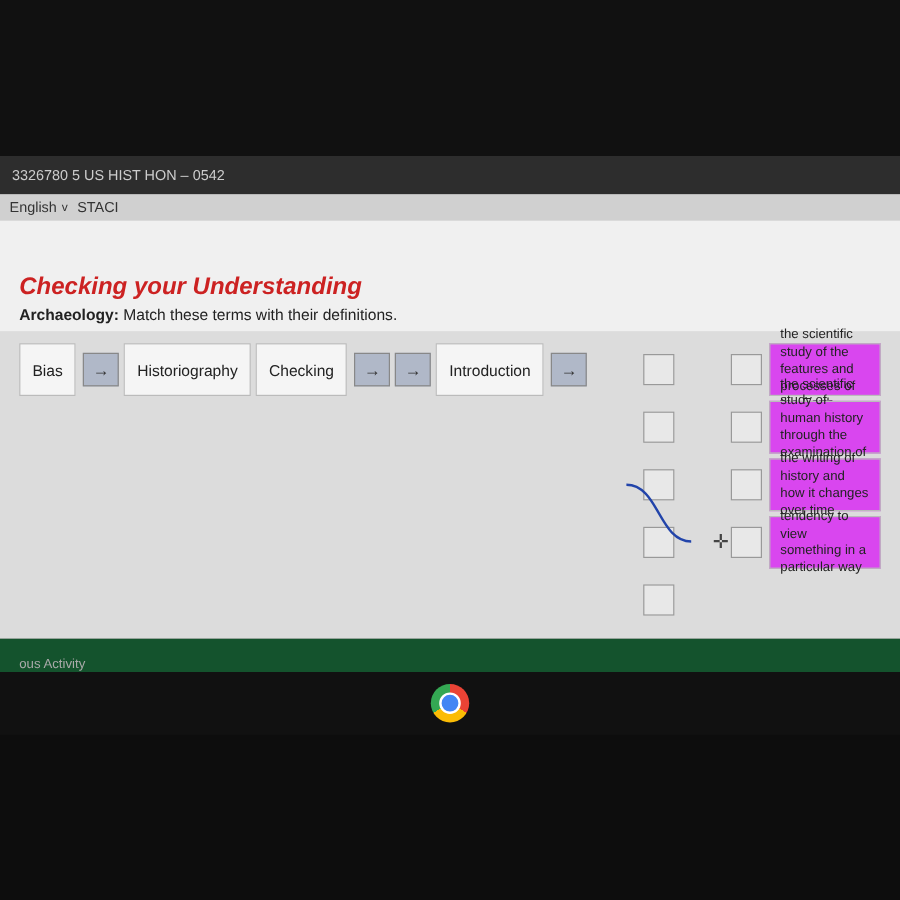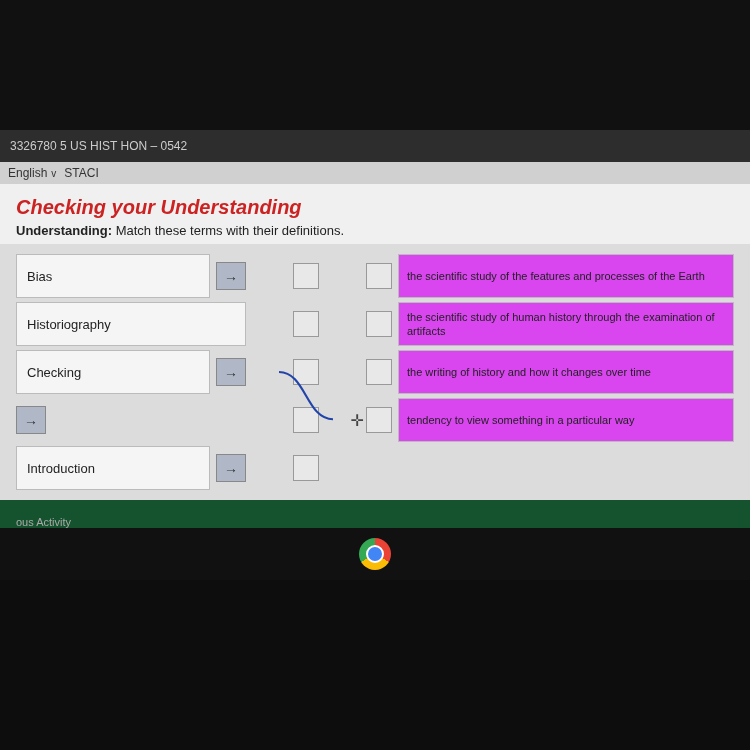--- a/index.html
+++ b/index.html
@@ -69,20 +69,21 @@
     .page-header {
       background: #f0f0f0;
       padding: 12px 16px 6px 16px;
     }
 
     .page-title {
       color: #cc2222;
       font-size: 20px;
       font-weight: bold;
       font-style: italic;
+      margin-top: 32px;
     }
 
     .instructions {
       font-size: 13px;
       color: #222;
       margin-top: 4px;
     }
 
     .instructions strong {
       font-weight: bold;
@@ -93,21 +94,21 @@
       background: #dcdcdc;
       padding: 10px 16px;
       display: flex;
       gap: 20px;
     }
 
     
     .terms-column {
       flex: 0 0 230px;
       display: flex;
-      flex-direction: column;
+      flex-direction: row;
       gap: 4px;
     }
 
     .term-row {
       display: flex;
       align-items: center;
       gap: 6px;
       height: 44px;
     }
 
@@ -274,21 +275,21 @@
 
     <div class="top-right-bar">
       <span class="language-select">English</span>
       <span style="font-size:10px;">v</span>
       <span style="margin-left:4px;">STACI</span>
     </div>
 
     <div class="page-header">
       <div class="page-title">Checking your Understanding</div>
       <div class="instructions">
-        <strong>Understanding:</strong><span> Match these terms with their definitions.</span>
+        <strong>Archaeology:</strong><span> Match these terms with their definitions.</span>
       </div>
     </div>
 
     <div class="matching-container">
 
       <div class="terms-column">
 
         <div class="term-row">
           <div class="term-box">
               <span>Bias</span>

